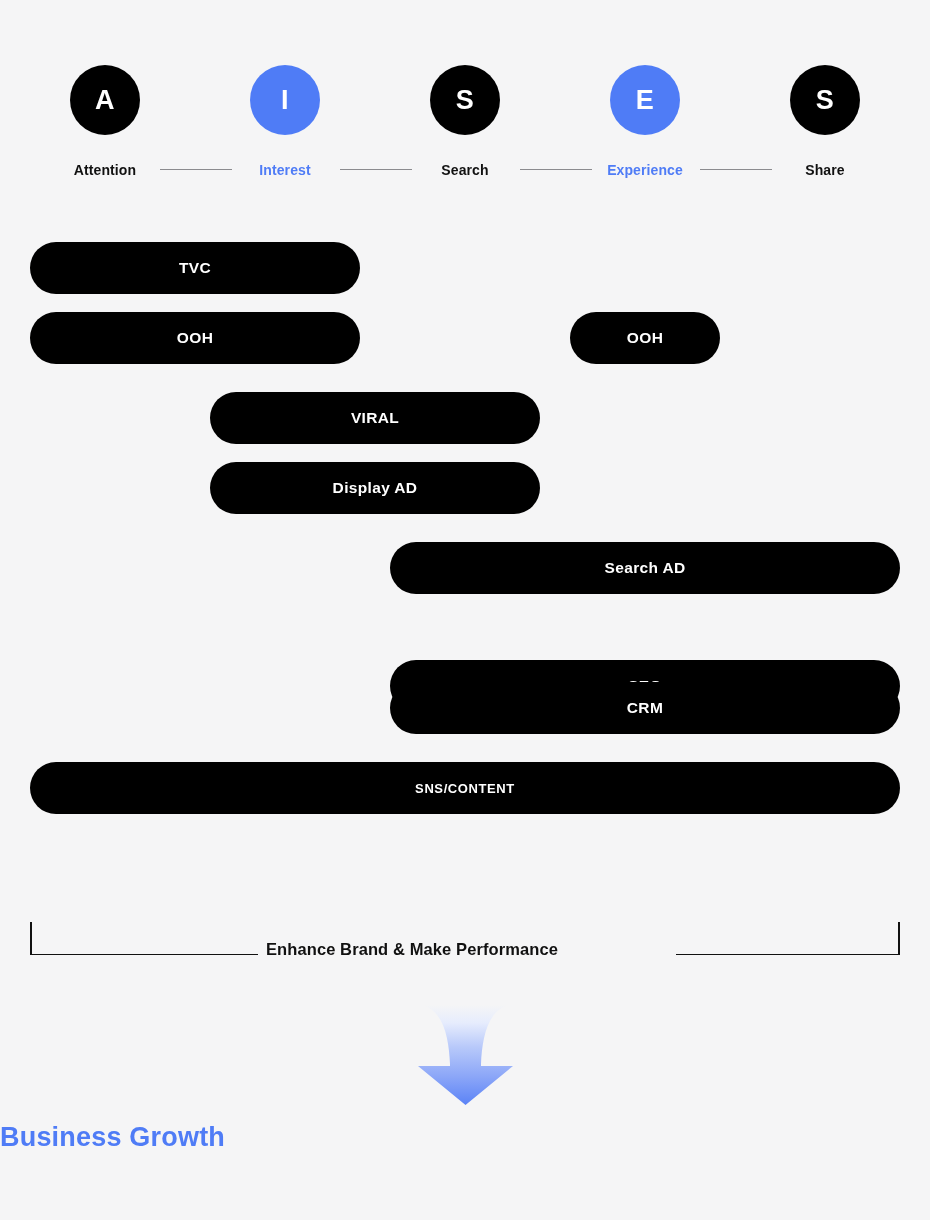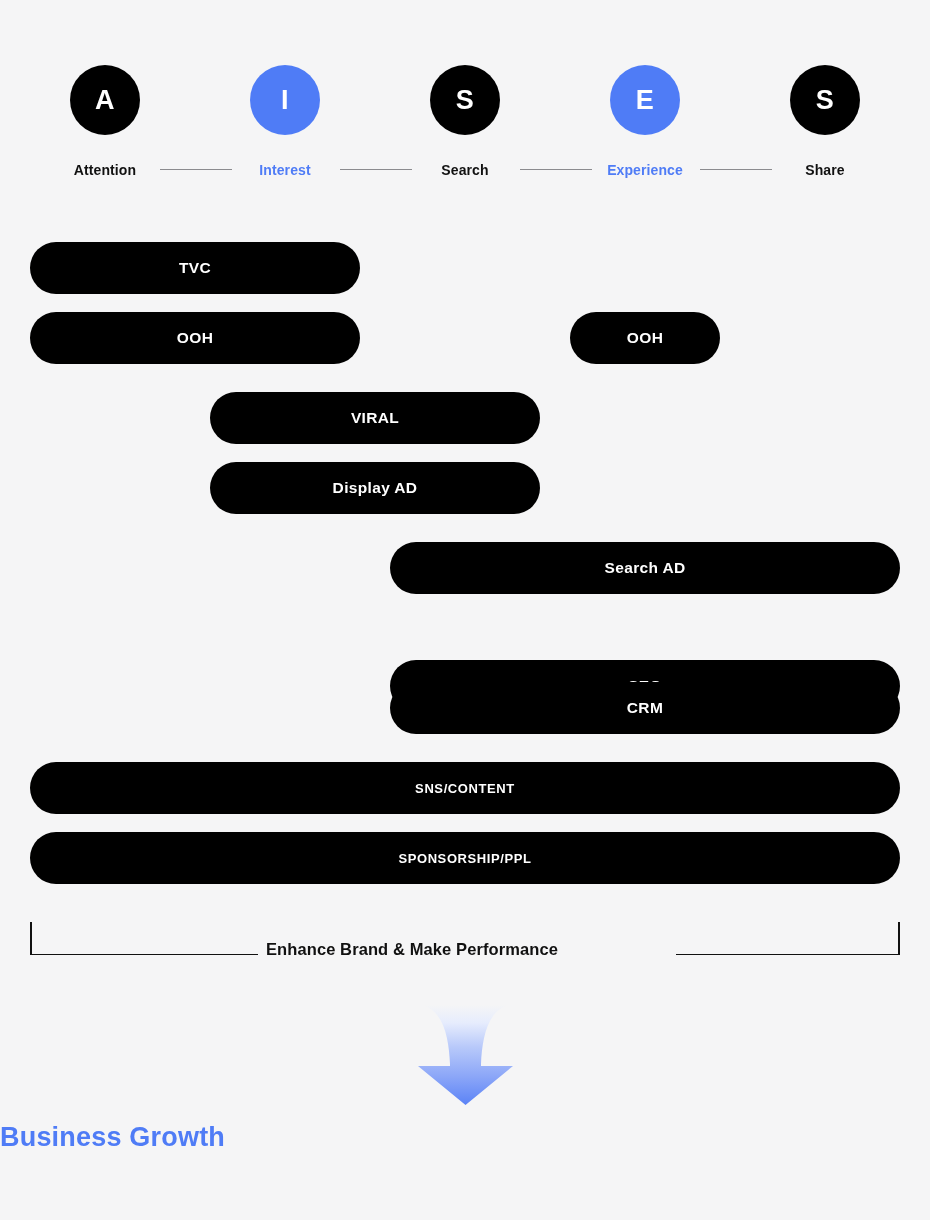--- a/index.html
+++ b/index.html
@@ -187,21 +187,20 @@
   <div class="pill blue" style="left:210px;width:330px;top:462px;">Display AD</div>
 
   <div class="pill dark" style="left:390px;width:510px;top:542px;">Search AD</div>
 
   <div class="pill dark" style="left:390px;width:510px;top:612px;margin-top:48px;">SEO</div>
 
   <div class="pill dark" style="left:390px;width:510px;top:682px;">CRM</div>
 
   <div class="pill blue wide-label" style="left:30px;width:870px;top:762px;">SNS/CONTENT</div>
 
-  <div class="pill blue wide-label" style="left:30px;width:870px;top:832px;">SPONSORSHIP/PPL</div>
 
   <div class="bracket">
     <div class="bracket-line bracket-vert" style="left:0;"></div>
     <div class="bracket-line bracket-horz" style="left:0;width:228px;"></div>
     <div class="bracket-line bracket-horz" style="left:646px;width:224px;"></div>
     <div class="bracket-line bracket-vert" style="left:868.4px;"></div>
   </div>
 
   <div class="bracket-caption">Enhance Brand &amp; Make Performance</div>
 

